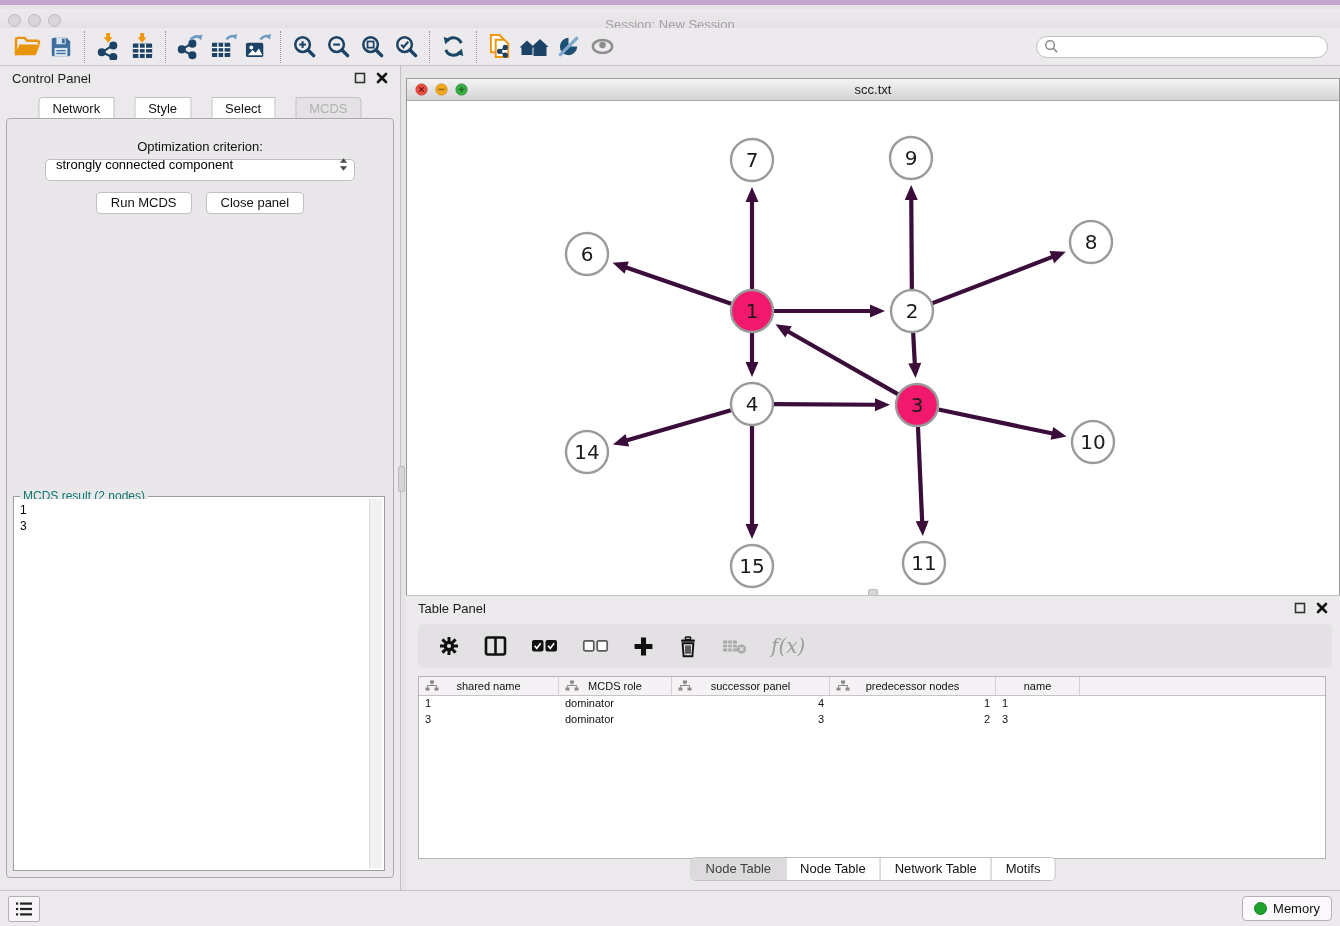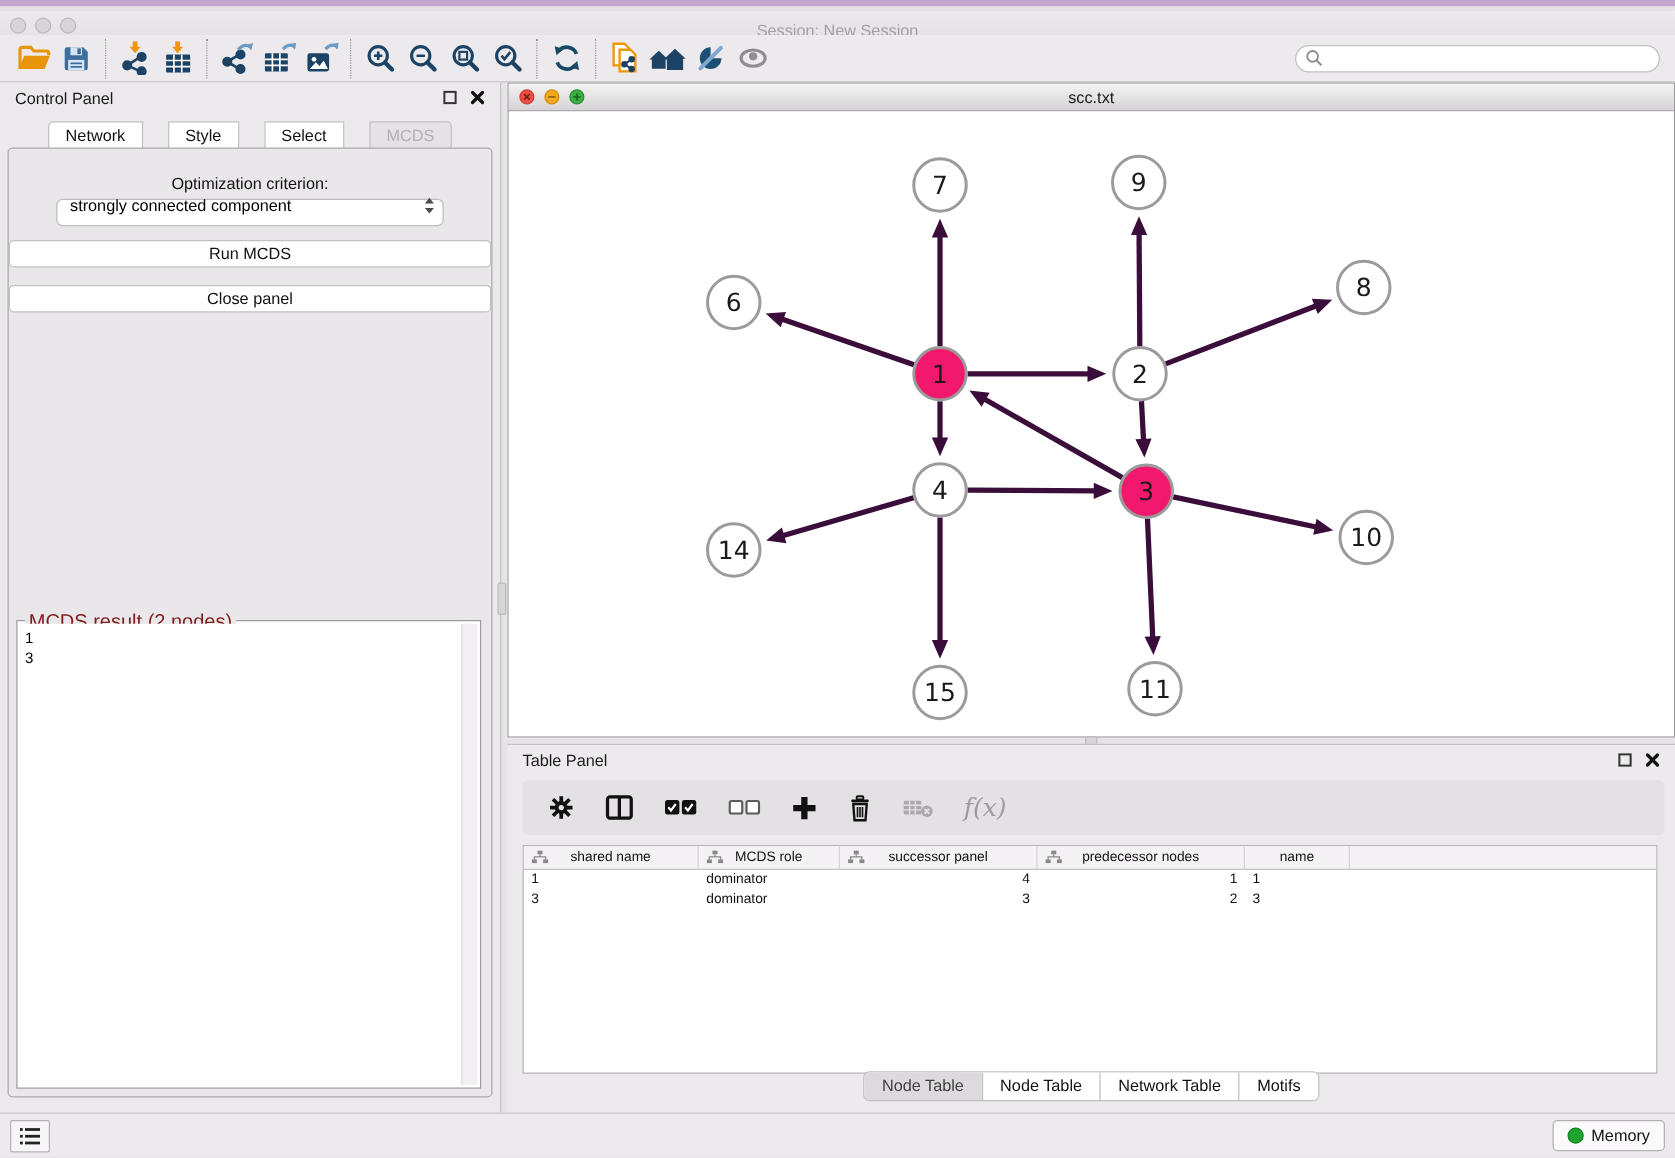--- a/index.html
+++ b/index.html
@@ -30,31 +30,31 @@
   .cp-tabs { position:absolute; top:31px; left:50%; transform:translateX(-50%); display:flex;gap:21px; }
   .cp-tab { background:#fff; border:1px solid #C2C0C2; padding:3px 13px 4px; font-size:13px; margin-left:-1px; color:#111; }
   .cp-tab:first-child { border-radius:4px 0 0 4px; margin-left:0; }
   .cp-tab:last-child { border-radius:0 4px 4px 0; }
   .cp-tab.disabled { background:#E4E2E4; color:#B2B0B2; }
   .cp-box { position:absolute; top:52px; left:6px; right:6px; bottom:12px; border:1px solid #ABA9AB; border-radius:4px; background:#E9E7E9; }
   .opt-label { position:absolute; top:20px; width:100%; text-align:center; font-size:13px; color:#111; }
   .dropdown { position:absolute; top:40px; left:38px; width:310px; height:22px; background:#fff; border:1px solid #BFBDBF;
               border-radius:5px; display:flex; align-items:center; padding:0 6px 12px 10px; font-size:13px; }
   .dropdown .dd-label { flex:1; }
-  .btn-row { position:absolute; top:73px; width:100%; display:flex; justify-content:center; gap:14px;flex-direction:column; }
+  .btn-row { position:absolute; top:73px; width:100%; display:flex; justify-content:center; gap:14px; }
   .pushbtn { background:#fff; border:1px solid #C2C0C2; border-radius:4px; font-size:13px; padding:2px 14px 3px; color:#111; }
   .groupbox { position:absolute; top:377px; left:6px; right:8px; bottom:6px; border:1px solid #9E9C9E; background:#fff; }
-  .groupbox .legend { position:absolute; top:-8px; left:6px; background:#E9E7E9; padding:0 3px; font-size:16px; color:#7f1d1d; }
+  .groupbox .legend { position:absolute; top:-8px; left:6px; background:#E9E7E9; padding:0 3px; font-size:12px; color:#0f766e; }
   .groupbox .gb-body { position:absolute; inset:2px 16px 2px 2px; background:#fff; font-size:12px; padding:3px 4px; line-height:16px; }
   .gb-scroll { position:absolute; top:2px; right:2px; bottom:2px; width:13px; background:#F2F0F2; border-left:1px solid #DCDADC; }
   .v-splitter-handle { left:398px; top:466px; width:7px; height:26px; background:#D8D5D8; border:1px solid #BDBABD; border-radius:2px; }
 
   
   .right-col { left:406px; top:66px; right:0; bottom:36px; }
-  .network-window { position:absolute; top:0; left:0; right:0; height:524px; background:#fff; border:1px solid #9A989A; }
+  .network-window { position:absolute; top:12px; left:0; right:0; height:524px; background:#fff; border:1px solid #9A989A; }
   .nw-titlebar { position:absolute; top:0; left:0; right:0; height:22px; background:linear-gradient(#F4F4F4,#D5D3D5);
                  border-bottom:1px solid #ACAAAC; display:flex; align-items:center; padding:0 8px; }
   .nw-lights { display:flex; gap:7px; }
   .nw-title { position:absolute; left:0; right:0; text-align:center; font-size:13px; color:#1a1a1a; }
   .nw-canvas { position:absolute; top:23px; left:0; right:0; bottom:0; background:#fff; }
   .h-splitter-handle { position:absolute; top:523px; left:50%; transform:translateX(-50%); width:10px; height:7px;
                        background:#D8D5D8; border:1px solid #BDBABD; border-radius:2px; }
 
   
   .table-panel { position:absolute; top:529px; left:0; right:0; bottom:0; background:#ECEAEC; border-top:1px solid #C4C1C4;text-decoration:underline; }

